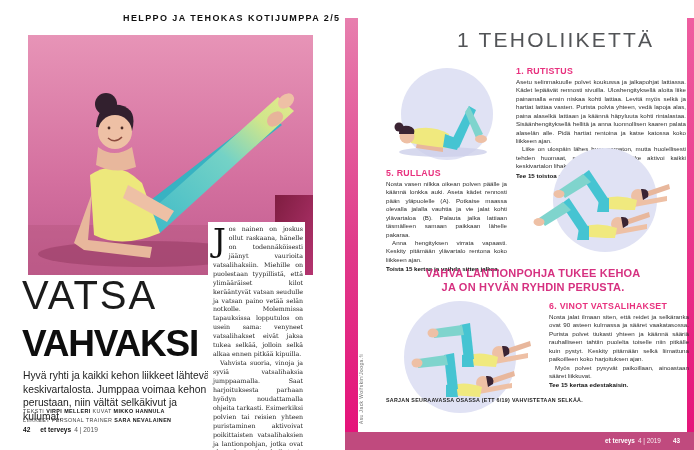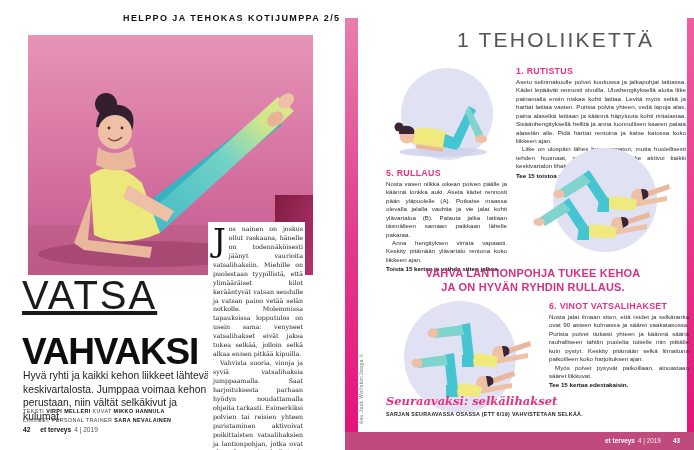--- a/index.html
+++ b/index.html
@@ -12,22 +12,22 @@
   .photo{position:absolute;left:28px;top:35px;width:285px;height:240px;overflow:hidden;}
   .bodycol{position:absolute;left:208px;top:222px;width:97px;height:220px;background:#fff;
            padding:3px 2px 0 5px;box-sizing:border-box;
            font-family:"DejaVu Serif",serif;font-size:6.3px;line-height:1.42;color:#222;
            text-align:justify;}
   .bodycol p{margin:0;text-indent:7px;}
   .bodycol p.first{text-indent:0;}
   .dropcap{float:left;font-size:32px;line-height:0.82;padding:2px 3px 0 0;color:#111;
            font-family:"DejaVu Serif",serif;}
   .title{position:absolute;left:22px;top:274px;color:#1b1b1b;}
-  .title .t1{font-size:40px;font-weight:300;letter-spacing:2px;line-height:1.05;text-decoration:underline;}
-  .title .t2{font-size:37px;font-weight:800;letter-spacing:-1.2px;line-height:1.0;margin-top:17px;color:#0e0e0e;}
+  .title .t1{font-size:40px;font-weight:300;letter-spacing:2px;line-height:1.05;}
+  .title .t2{font-size:37px;font-weight:800;letter-spacing:-1.2px;line-height:1.0;margin-top:9px;color:#0e0e0e;}
   .intro{position:absolute;left:23px;top:369px;width:192px;font-size:10.3px;line-height:1.32;
          color:#222;}
   .credits{position:absolute;left:23px;top:407px;font-size:5.4px;letter-spacing:.4px;
            color:#444;line-height:1.6;text-transform:uppercase;}
   .credits b{color:#111;}
   .footerL{position:absolute;left:23px;top:426px;font-size:6.6px;color:#111;}
   .footerL .pn{font-weight:800;margin-right:10px;}
   .footerL .brand{font-weight:800;}
   .footerL .issue{color:#555;margin-left:3px;}
 
@@ -198,21 +198,21 @@
         <path d="M98,66 L78,36 L86,30 L106,60 Z" fill="#45c4d2"></path>
         <path d="M80,34 L56,50 L62,58 L88,42 Z" fill="#7fd4cd"></path>
         <ellipse cx="56" cy="54" rx="5.5" ry="4" fill="#eec0a5"></ellipse>
       </g>
       <use href="#fig2" transform="translate(-20,28)"></use>
     </svg>
   </div>
 
   <div class="banner">
     <div>VAHVA LANTIONPOHJA TUKEE KEHOA</div>
-    <div>JA ON HYVÄN RYHDIN RULLAUS.</div>
+    <div>JA ON HYVÄN RYHDIN PERUSTA.</div>
   </div>
 
   <div class="illo i3">
     <svg width="170" height="140" viewBox="0 0 170 140">
       <circle cx="84" cy="66" r="56" fill="#e0e2f4"></circle>
       <g id="fig3">
         <path d="M118,62 L154,50 L155,55 L120,67 Z" fill="#e8b79c"></path>
         <path d="M118,68 L152,62 L152,67 L119,73 Z" fill="#eec0a5"></path>
         <circle cx="123" cy="62" r="7" fill="#eec0a5"></circle>
         <path d="M126,55 Q135,54 133,63 L128,66 Z" fill="#3b2433"></path>
@@ -227,21 +227,20 @@
   </div>
 
   <div class="sect s3">
     <h3>6. VINOT VATSALIHAKSET</h3>
     <p>Nosta jalat ilmaan siten, että reidet ja selkäranka ovat 90 asteen kulmassa ja sääret vaakatasossa. Purista polvet tiukasti yhteen ja käännä sääriä rauhalliseen tahtiin puolelta toiselle niin pitkälle kuin pystyt. Keskity pitämään selkä liimattuna paikoilleen koko harjoituksen ajan.</p>
     <p class="cont">Myös polvet pysyvät paikoillaan, ainoastaan sääret liikkuvat.</p>
     <p class="bold">Tee 15 kertaa edestakaisin.</p>
   </div>
 
   <div class="nextblk">
-    <div class="next-script">Seuraavaksi: selkälihakset</div>
     <div class="next-cap">SARJAN SEURAAVASSA OSASSA (ETT 6/19) VAHVISTETAAN SELKÄÄ.</div>
   </div>
 
   <div class="vert-credit">Asu Jack Wolfskin/Jooga.fi</div>
 
   <div class="bottom-bar">
     <span class="brand">et terveys</span><span class="issue">4 | 2019</span><span class="pn">43</span>
   </div>
 
 </div>

